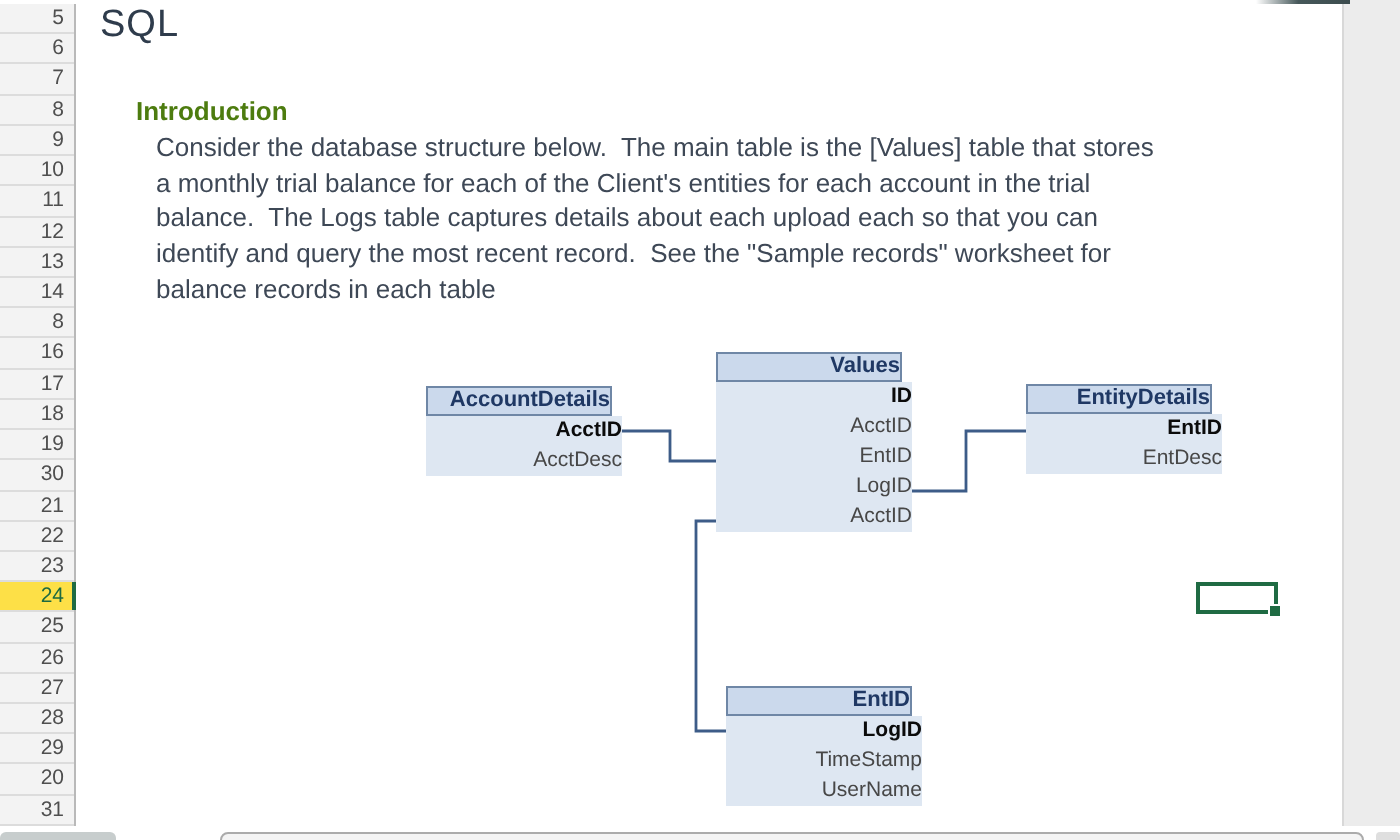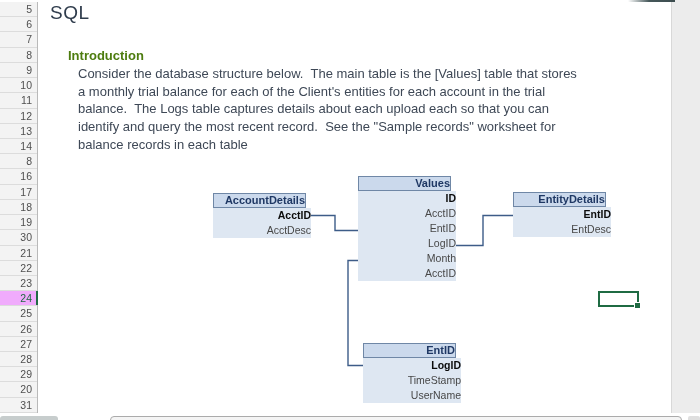--- a/index.html
+++ b/index.html
@@ -11,21 +11,21 @@
   .rowhdrs{
     position:absolute;left:0;top:2px;width:38px;height:411px;
     background:#f3f3f3;border-right:1px solid #b9b9b9;box-sizing:border-box;
   }
   .rowhdr{
     height:15.22px;box-sizing:border-box;border-bottom:1px solid #dcdcdc;
     font-size:10.5px;color:#4f4f4f;text-align:right;padding-right:5px;
     line-height:14px;position:relative;
   }
   .rowhdr.active{
-    background:#f0abfc;color:#1d6a40;
+    background:#fde047;color:#1d6a40;
   }
   .rowhdr.active::after{
     content:"";position:absolute;right:-1px;top:0;bottom:0;width:2px;
     background:var(--selection,#217346);
   }
   
   .sheet{position:absolute;left:38px;top:0;width:634px;height:413px;background:#fff;}
   .title{
     position:absolute;left:12px;top:2px;font-size:19px;color:#2f3c4c;
     letter-spacing:0.5px;
@@ -147,21 +147,20 @@
             <div class="er-field">AcctDesc</div>
           </div>
         </div>
         <div class="er-table pos-values">
           <div class="er-head">Values</div>
           <div class="er-body">
             <div class="er-field pk">ID</div>
             <div class="er-field">AcctID</div>
             <div class="er-field">EntID</div>
             <div class="er-field">LogID</div>
-            <div class="er-field">Month</div>
             <div class="er-field">AcctID</div>
           </div>
         </div>
         <div class="er-table pos-entitydetails">
           <div class="er-head">EntityDetails</div>
           <div class="er-body">
             <div class="er-field pk">EntID</div>
             <div class="er-field">EntDesc</div>
           </div>
         </div>

